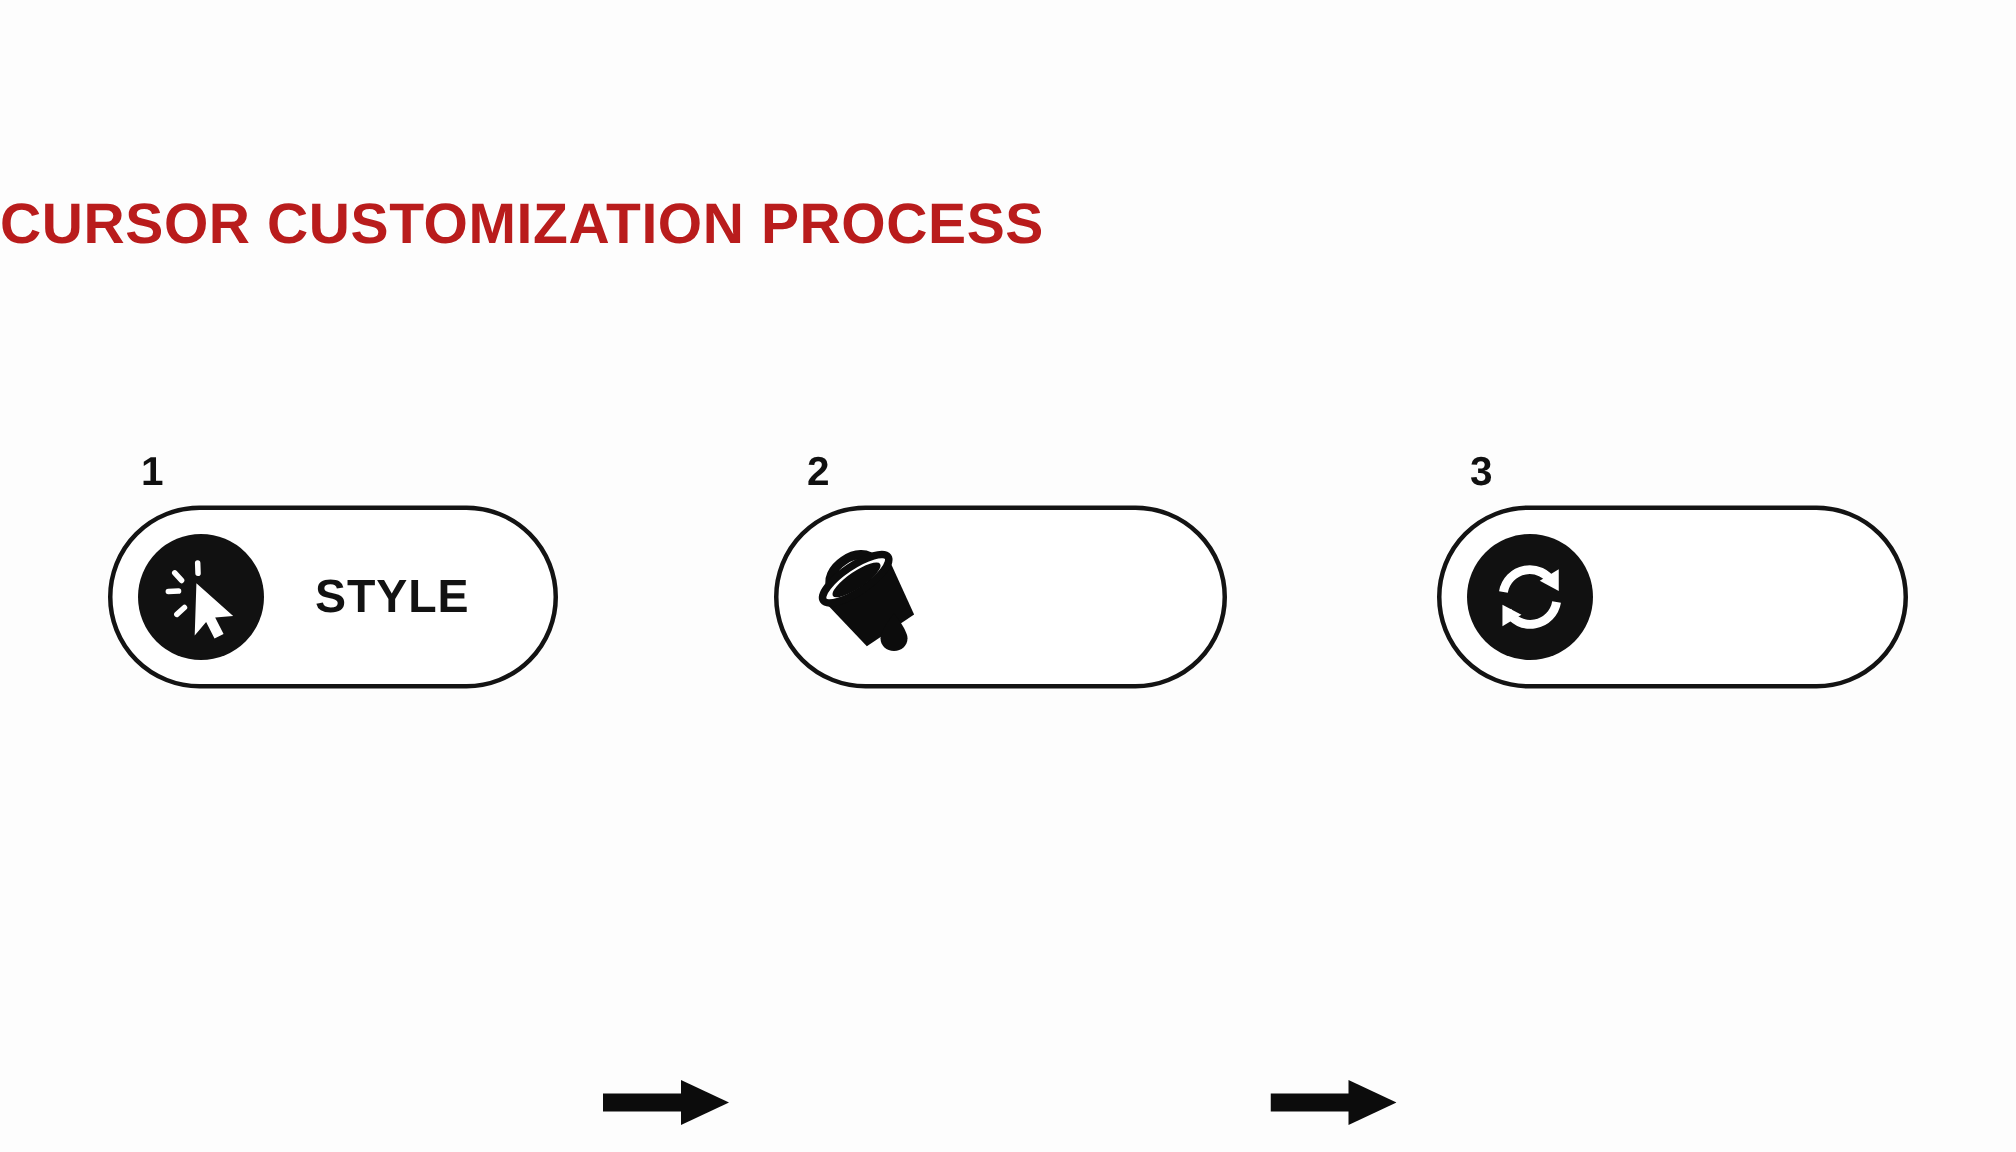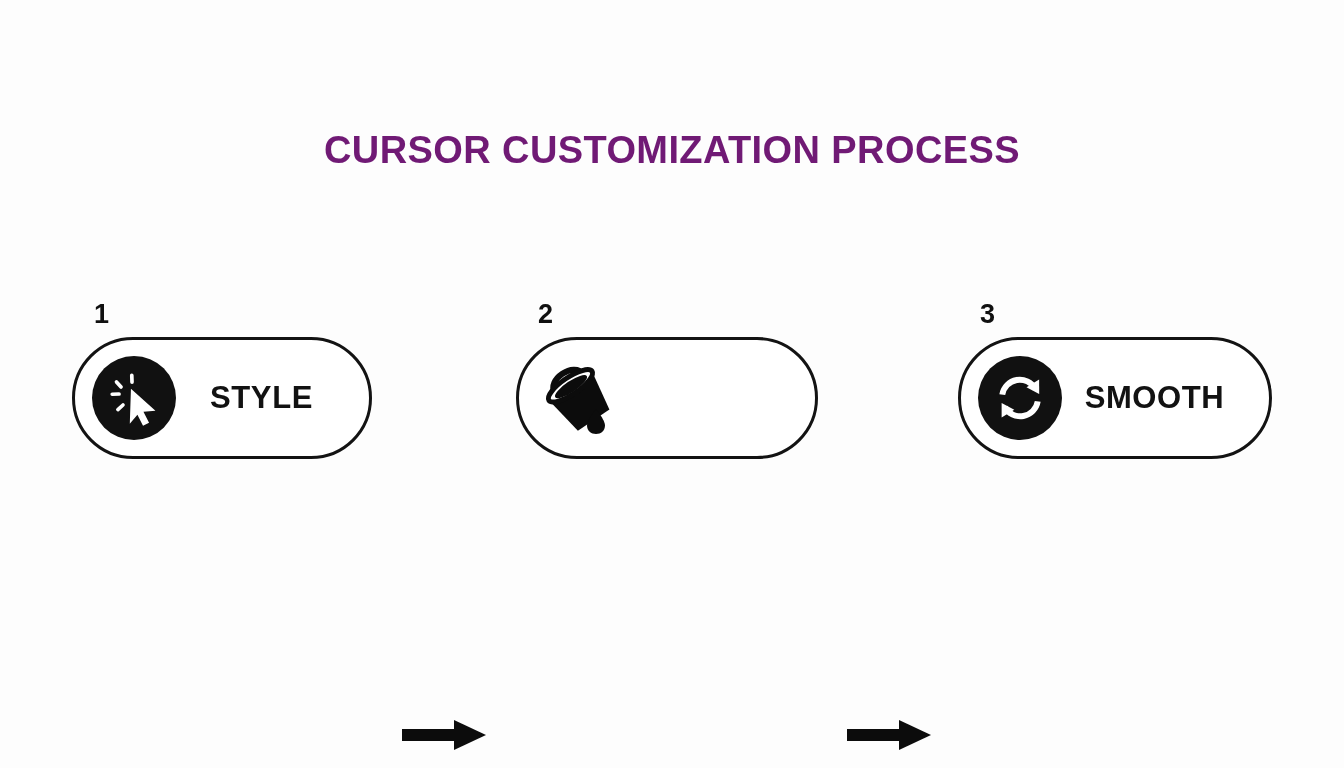--- a/index.html
+++ b/index.html
@@ -20,25 +20,24 @@
     inset: 0;
     background: #fdfdfd;
   }
 
   
   .title {
     position: absolute;
     top: 130px;
     left: 0;
     width: 1344px;
-    text-align: center;
     font-size: 38px;
     font-weight: bold;
     letter-spacing: 0.4px;
-    color: #701a75;
+    color: #b91c1c;
     line-height: 1.1;
     white-space: nowrap;
   }
 
   
   .process-row {
     position: absolute;
     top: 337px;
     left: 0;
     width: 1344px;
@@ -203,18 +202,17 @@
                 <path d="M11 28 A21 21 0 0 1 50 21"></path>
 
                 <path d="M53 36 A21 21 0 0 1 14 43"></path>
               </g>
 
               <path d="M50 9 L58 24 L41 24 Z" fill="#ffffff" transform="rotate(28 50 19)"></path>
               <path d="M14 40 L22 55 L5 55 Z" fill="#ffffff" transform="rotate(208 14 48)"></path>
             </svg>
           </div>
         </div>
-        <div class="step-label">SMOOTH</div>
       </div>
     </div>
 
   </div>
 </div>
 
 </body></html>

